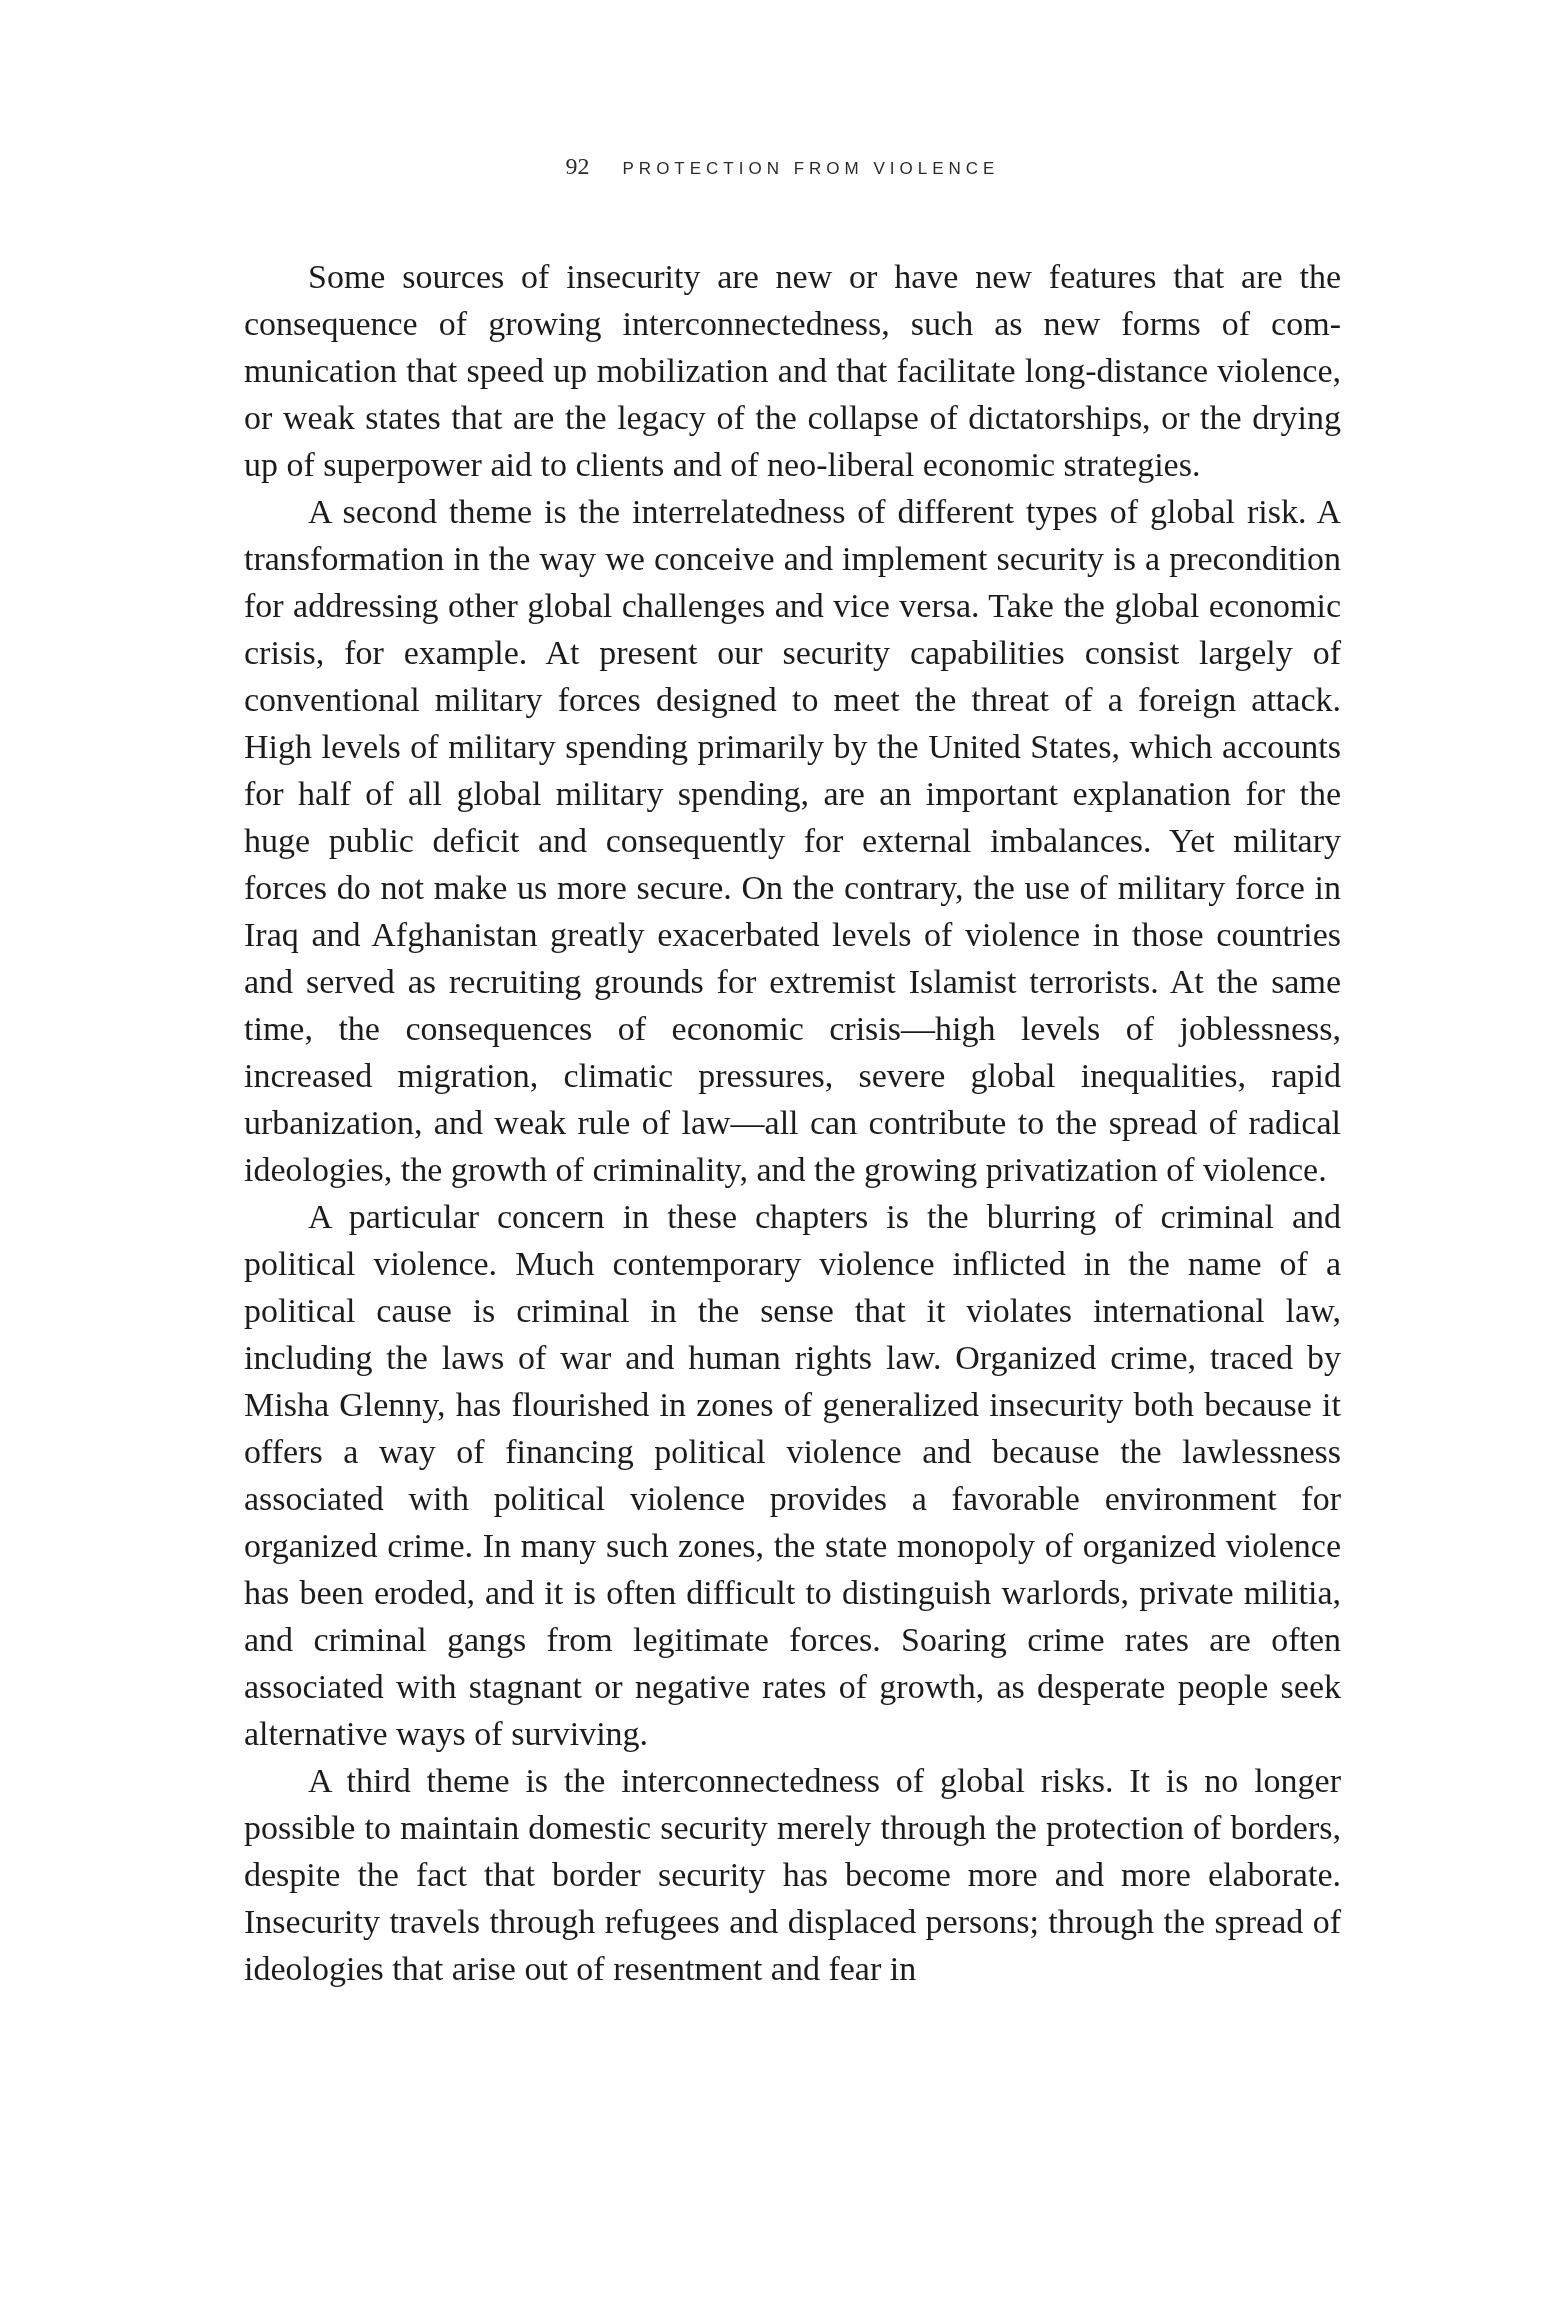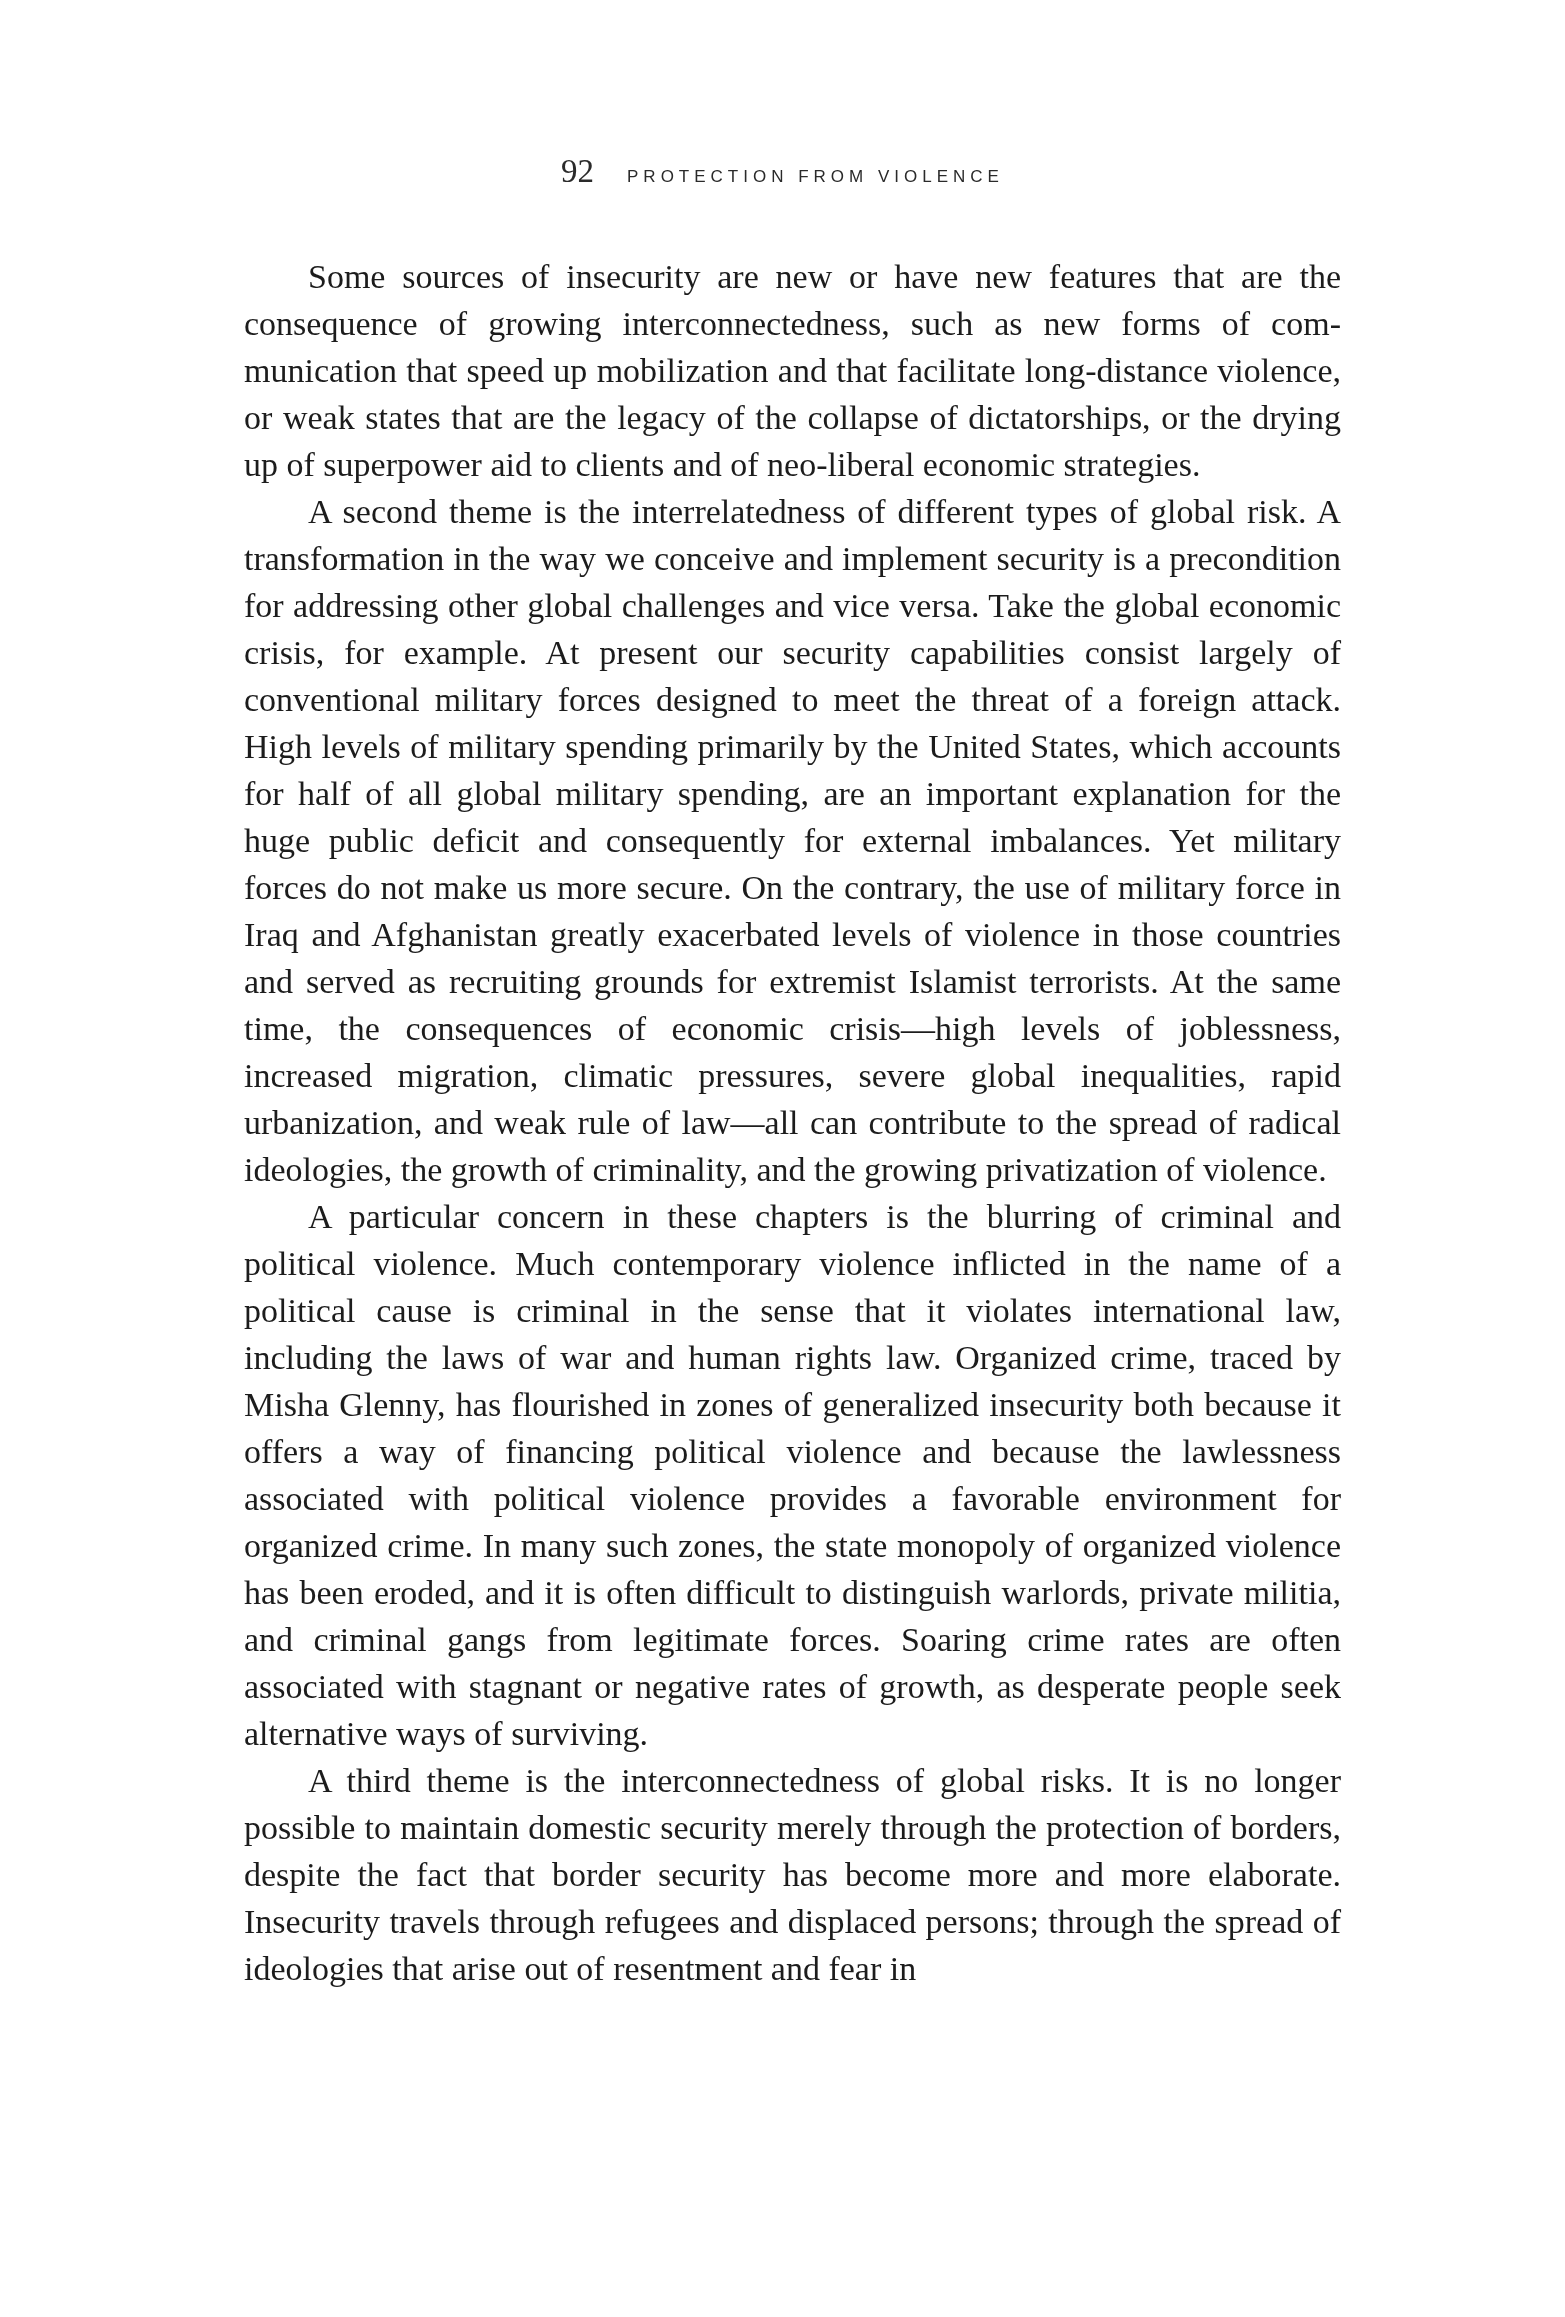--- a/index.html
+++ b/index.html
@@ -24,21 +24,21 @@
       position: absolute;
       top: 153px;
       left: 0;
       width: 1565px;
       text-align: center;
       color: #2a2a2a;
       white-space: nowrap;
     }
     .running-head .folio {
       font-family: "Liberation Serif", "DejaVu Serif", serif;
-      font-size: 33px;
+      font-size: 24px;
       margin-right: 29px;
       vertical-align: baseline;
     }
     .running-head .title {
       font-family: "Liberation Sans", "DejaVu Sans", sans-serif;
       font-size: 17px;
       letter-spacing: 5px;
       vertical-align: baseline;
     }
     .body-text {

